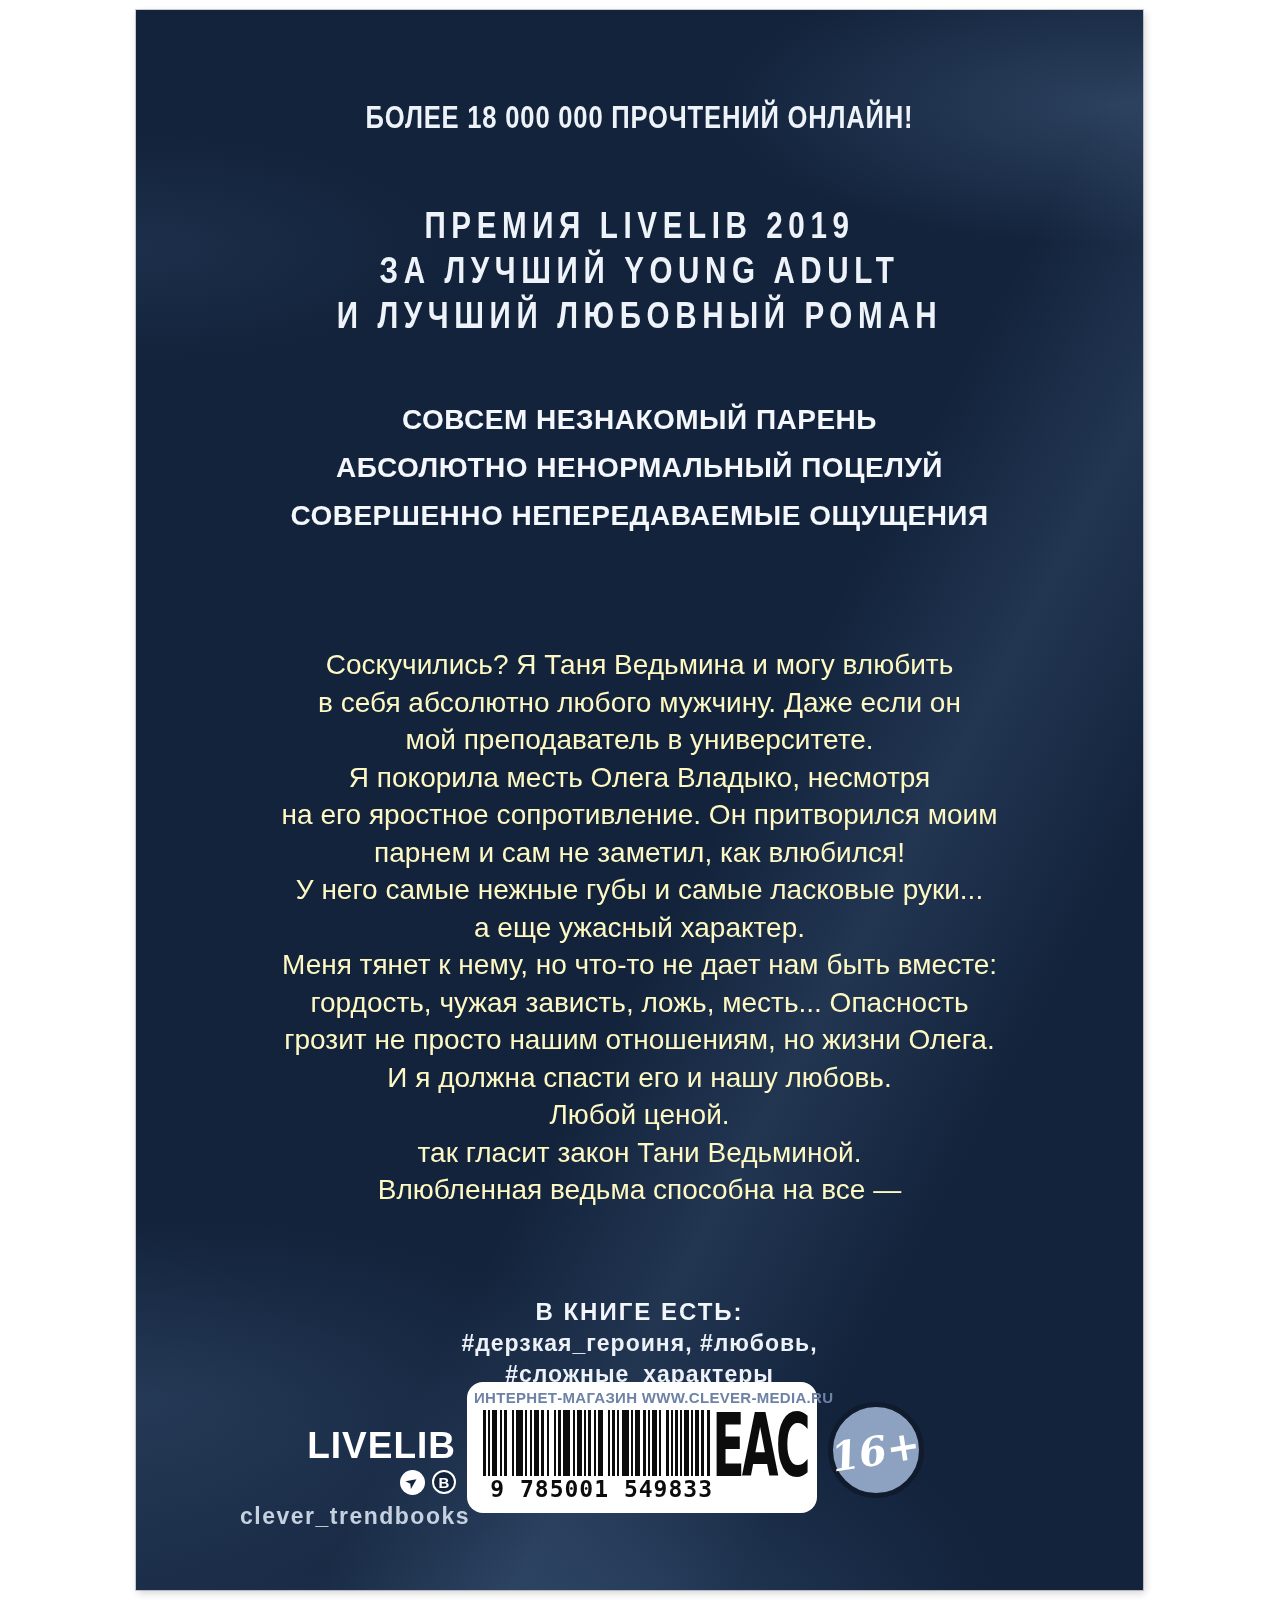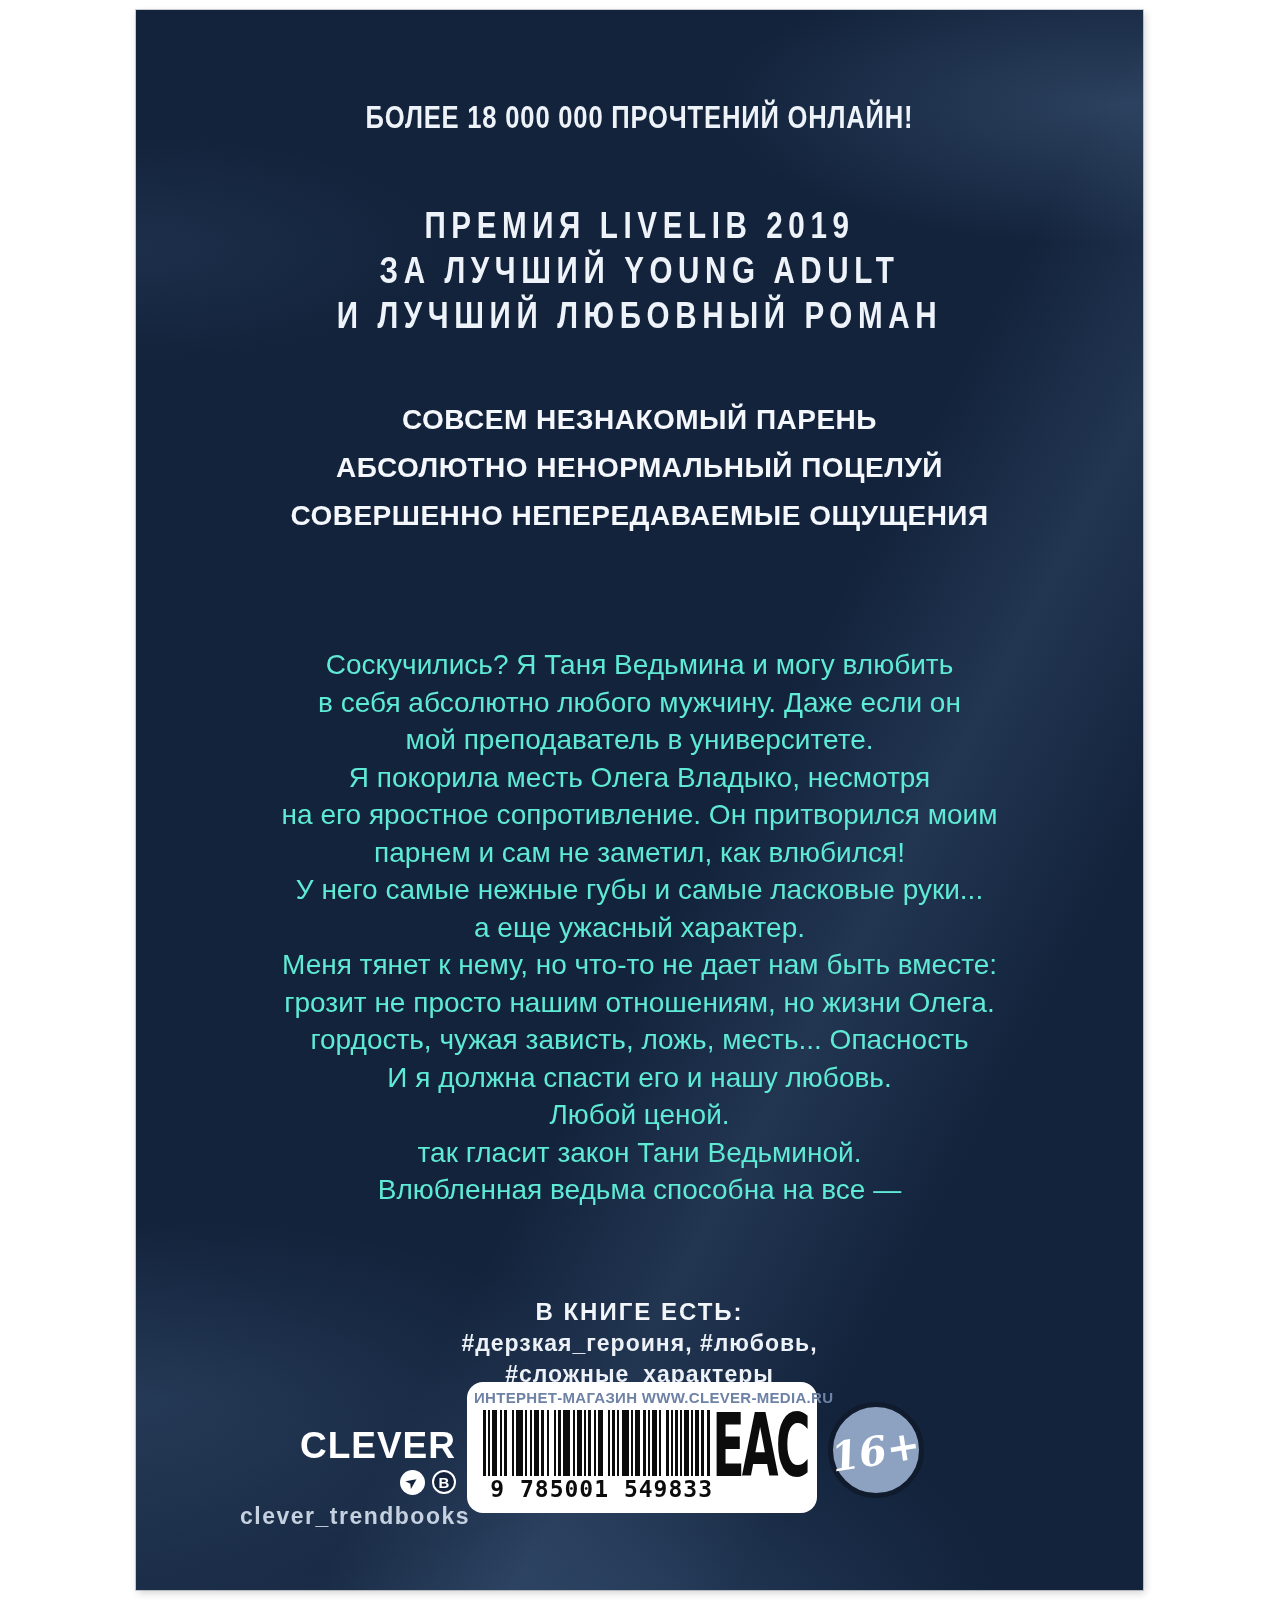--- a/index.html
+++ b/index.html
@@ -29,21 +29,21 @@
   
   .grunge .gline{
     display:block;transform:scaleX(.8);transform-origin:50% 50%;
     font-weight:700;color:#eef3f9;white-space:nowrap;
   }
   .headline{top:84px;font-size:32px;line-height:46px;letter-spacing:1px;}
   .award{top:160px;font-size:37px;line-height:45px;margin-top:33px;}
   .award .gline{letter-spacing:7px;}
 
   .taglines{top:386px;font-size:28px;line-height:48px;font-weight:700;letter-spacing:.5px;color:#f4f7fb;}
-  .annotation{top:636px;font-size:28px;line-height:37.5px;font-weight:400;color:#5eead4;}
+  .annotation{top:636px;font-size:28px;line-height:37.5px;font-weight:400;color:#fef9c3;}
 
   .bookhas-title{top:1288px;font-size:24px;font-weight:700;letter-spacing:2px;color:#f2f6fb;}
   .hashtags{top:1318px;font-size:23px;line-height:31px;font-weight:700;letter-spacing:1px;color:#edf1f8;}
 
   
   .publisher{left:104px;top:1416px;width:216px;text-align:right;}
   .publisher .logo{font-size:37px;font-weight:700;letter-spacing:1px;color:#ffffff;line-height:40px;}
   .social-row{margin-top:4px;display:flex;justify-content:flex-end;gap:7px;}
   .icon-circle{width:25px;height:25px;border-radius:50%;display:flex;align-items:center;justify-content:center;}
   .tg{background:#ffffff;color:#13233c;font-size:15px;}
@@ -97,37 +97,37 @@
   <div class="abs centered annotation">
       <div class="aline">Соскучились? Я Таня Ведьмина и могу влюбить</div>
       <div class="aline">в себя абсолютно любого мужчину. Даже если он</div>
       <div class="aline">мой преподаватель в университете.</div>
       <div class="aline">Я покорила месть Олега Владыко, несмотря</div>
       <div class="aline">на его яростное сопротивление. Он притворился моим</div>
       <div class="aline">парнем и сам не заметил, как влюбился!</div>
       <div class="aline">У него самые нежные губы и самые ласковые руки...</div>
       <div class="aline">а еще ужасный характер.</div>
       <div class="aline">Меня тянет к нему, но что-то не дает нам быть вместе:</div>
+      <div class="aline">гордость, чужая зависть, ложь, месть... Опасность</div>
       <div class="aline">грозит не просто нашим отношениям, но жизни Олега.</div>
-      <div class="aline">гордость, чужая зависть, ложь, месть... Опасность</div>
       <div class="aline">И я должна спасти его и нашу любовь.</div>
       <div class="aline">Любой ценой.</div>
       <div class="aline">так гласит закон Тани Ведьминой.</div>
       <div class="aline">Влюбленная ведьма способна на все —</div>
     </div>
 
   <div class="abs centered bookhas-title">В КНИГЕ ЕСТЬ:</div>
 
   <div class="abs centered hashtags">
       <div class="hline">#дерзкая_героиня, #любовь,</div>
       <div class="hline">#сложные_характеры</div>
     </div>
 
   <div class="abs publisher">
-    <div class="logo">CLEVER</div>
+    <div class="logo">LIVELIB</div>
     <div class="social-row">
       <div class="icon-circle tg">
         <span>➤</span>
       </div>
       <div class="icon-circle vk">
         <span>B</span>
       </div>
     </div>
     <div class="handle">clever_trendbooks</div>
   </div>

